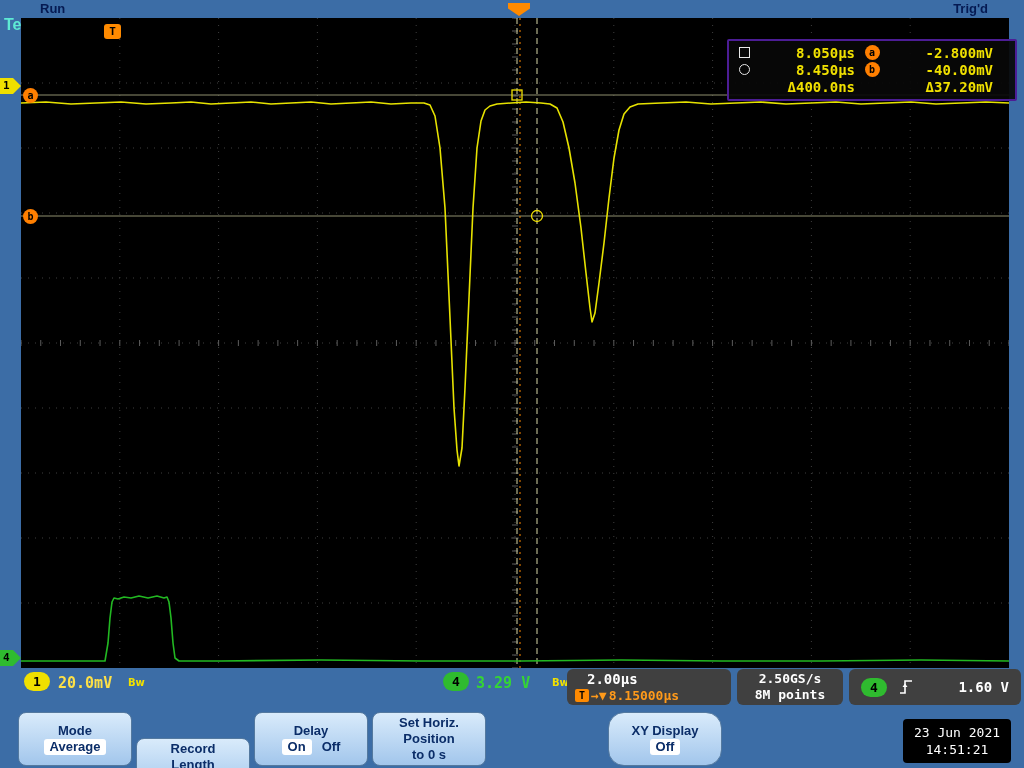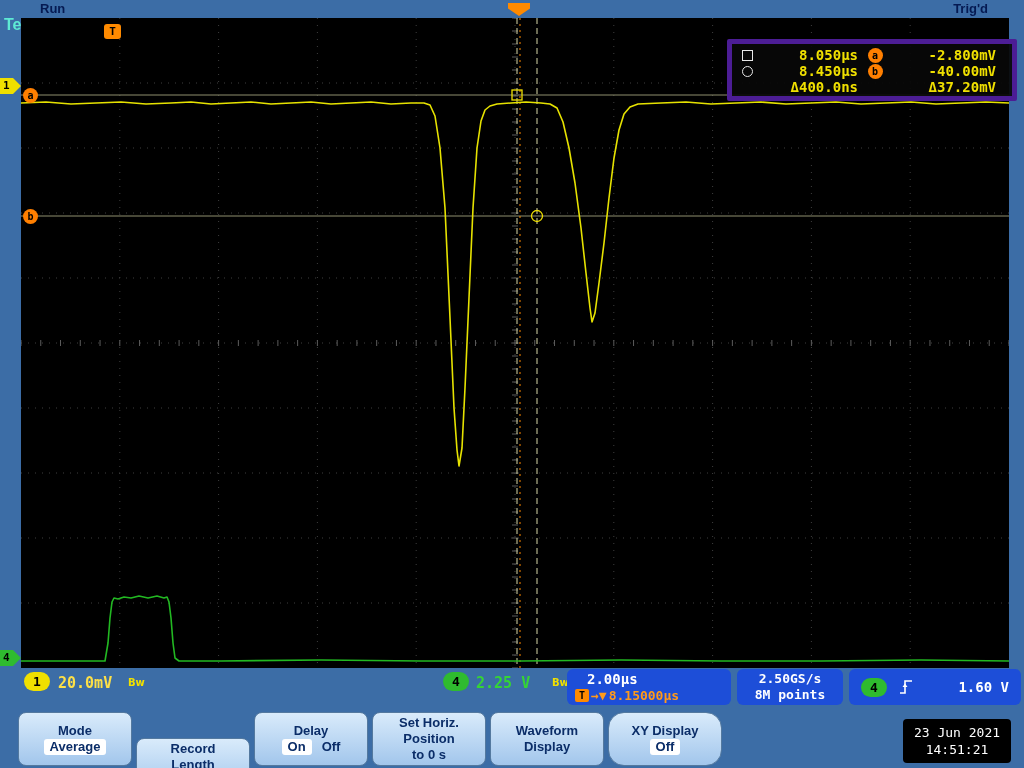--- a/index.html
+++ b/index.html
@@ -20,39 +20,39 @@
   .cur{position:absolute;left:23px;width:15px;height:15px;border-radius:50%;background:#ff7f00;color:#000;
        font:bold 10px/15px "DejaVu Sans Mono",monospace;text-align:center;}
   .cur.a{top:88px;}
   .cur.b{top:209px;}
   .trig-record-flag{position:absolute;left:104px;top:24px;width:17px;height:15px;background:#ff8a00;border-radius:3px;
        color:#000;font:bold 11px/15px "DejaVu Sans Mono",monospace;text-align:center;}
   .trig-pos{position:absolute;left:508px;top:3px;width:22px;height:13px;background:#ff8a00;
        clip-path:polygon(0 0,100% 0,100% 42%,50% 100%,0 42%);}
   
   .readout{position:absolute;left:727px;top:39px;width:290px;height:62px;background:rgba(8,8,8,0.93);
-       border:5px solid #4c1d95;border-radius:2px;display:grid;grid-template-columns:20px 90px 22px 104px;
+       border:2px solid #4c1d95;border-radius:2px;display:grid;grid-template-columns:20px 90px 22px 104px;
        align-items:center;justify-items:end;column-gap:6px;padding:3px 10px;box-sizing:border-box;
        font:bold 14px "DejaVu Sans Mono",monospace;color:#f0e000;}
   .glyph{justify-self:start;width:9px;height:9px;border:1.5px solid #e8e8e8;background:none;}
   .glyph.ci{border-radius:50%;}
   .ob{width:15px;height:15px;border-radius:50%;background:#ff7f00;color:#000;
       font:bold 10px/15px "DejaVu Sans Mono",monospace;text-align:center;justify-self:center;}
   
   .statusbar{position:absolute;left:0;top:668px;width:1024px;height:40px;}
   .pill{position:absolute;top:4px;width:26px;height:19px;border-radius:10px;display:flex;align-items:center;
         justify-content:center;font:bold 13px "DejaVu Sans Mono",monospace;color:#000;}
   .pill.y{background:#f0e000;}
   .pill.g{background:#2fbb2f;}
   .pill.rel{position:relative;top:0;left:0;flex:0 0 auto;}
   .stext{position:absolute;top:6px;font:bold 15px "DejaVu Sans Mono",monospace;}
   .stext.ty{color:#fde047;}
   .stext.tg{color:#35d435;}
   .bw{position:absolute;top:9px;color:#f0e000;font:bold 10px "DejaVu Sans",sans-serif;}
-  .blackbox{position:absolute;top:1px;background:#1d4ed8;border-radius:6px;color:#fff;}
+  .blackbox{position:absolute;top:1px;background:#404040;border-radius:6px;color:#fff;}
   .tb{left:567px;width:164px;height:36px;padding:2px 0 0 8px;box-sizing:border-box;}
   .tbline1{font:bold 14px "DejaVu Sans Mono",monospace;margin-left:12px;color:#fff;}
   .tbline2{display:flex;align-items:center;gap:2px;margin-top:1px;}
   .tflag{width:14px;height:13px;background:#ff8a00;border-radius:2px;color:#000;
          font:bold 10px/13px "DejaVu Sans Mono",monospace;text-align:center;}
   .delay{color:#ff9a1a;font:bold 13px "DejaVu Sans Mono",monospace;}
   .sr{left:737px;width:106px;height:36px;text-align:center;font:bold 13px/16px "DejaVu Sans Mono",monospace;padding-top:2px;box-sizing:border-box;}
   .tr{left:849px;width:172px;height:36px;display:flex;align-items:center;gap:12px;padding:0 12px;box-sizing:border-box;}
   .edge{width:14px;height:18px;flex:0 0 auto;}
   .trlevel{margin-left:auto;font:bold 14px "DejaVu Sans Mono",monospace;color:#fff;}
@@ -234,21 +234,21 @@
     <span></span>
     <span>Δ37.20mV</span>
   </div>
 
   <div class="statusbar">
     <span class="pill y" style="left:24px">1</span>
     <span class="stext ty" style="left:58px">20.0mV</span>
     <span class="bw" style="left:128px">Bw</span>
 
     <span class="pill g" style="left:443px">4</span>
-    <span class="stext tg" style="left:476px">2.25 V</span>
+    <span class="stext tg" style="left:476px">3.29 V</span>
     <span class="bw" style="left:552px">Bw</span>
 
     <div class="blackbox tb">
       <div class="tbline1">2.00µs</div>
       <div class="tbline2">
         <span class="tflag">T</span>
         <span class="delay">→▼</span>
         <span class="delay">8.15000µs</span>
       </div>
     </div>
@@ -301,28 +301,20 @@
         <div class="menu-line">
           <span>Set Horiz.</span>
         </div>
         <div class="menu-line">
           <span>Position</span>
         </div>
         <div class="menu-line">
           <span>to 0 s</span>
         </div>
       </div>
-      <div class="menu-btn" style="left: 490px;">
-        <div class="menu-line">
-          <span>Waveform</span>
-        </div>
-        <div class="menu-line">
-          <span>Display</span>
-        </div>
-      </div>
       <div class="menu-btn" style="left: 608px; border-radius: 16px;">
         <div class="menu-line">
           <span>XY Display</span>
         </div>
         <div class="menu-line">
           <span class="sel">Off</span>
         </div>
       </div>
     </div>
 

